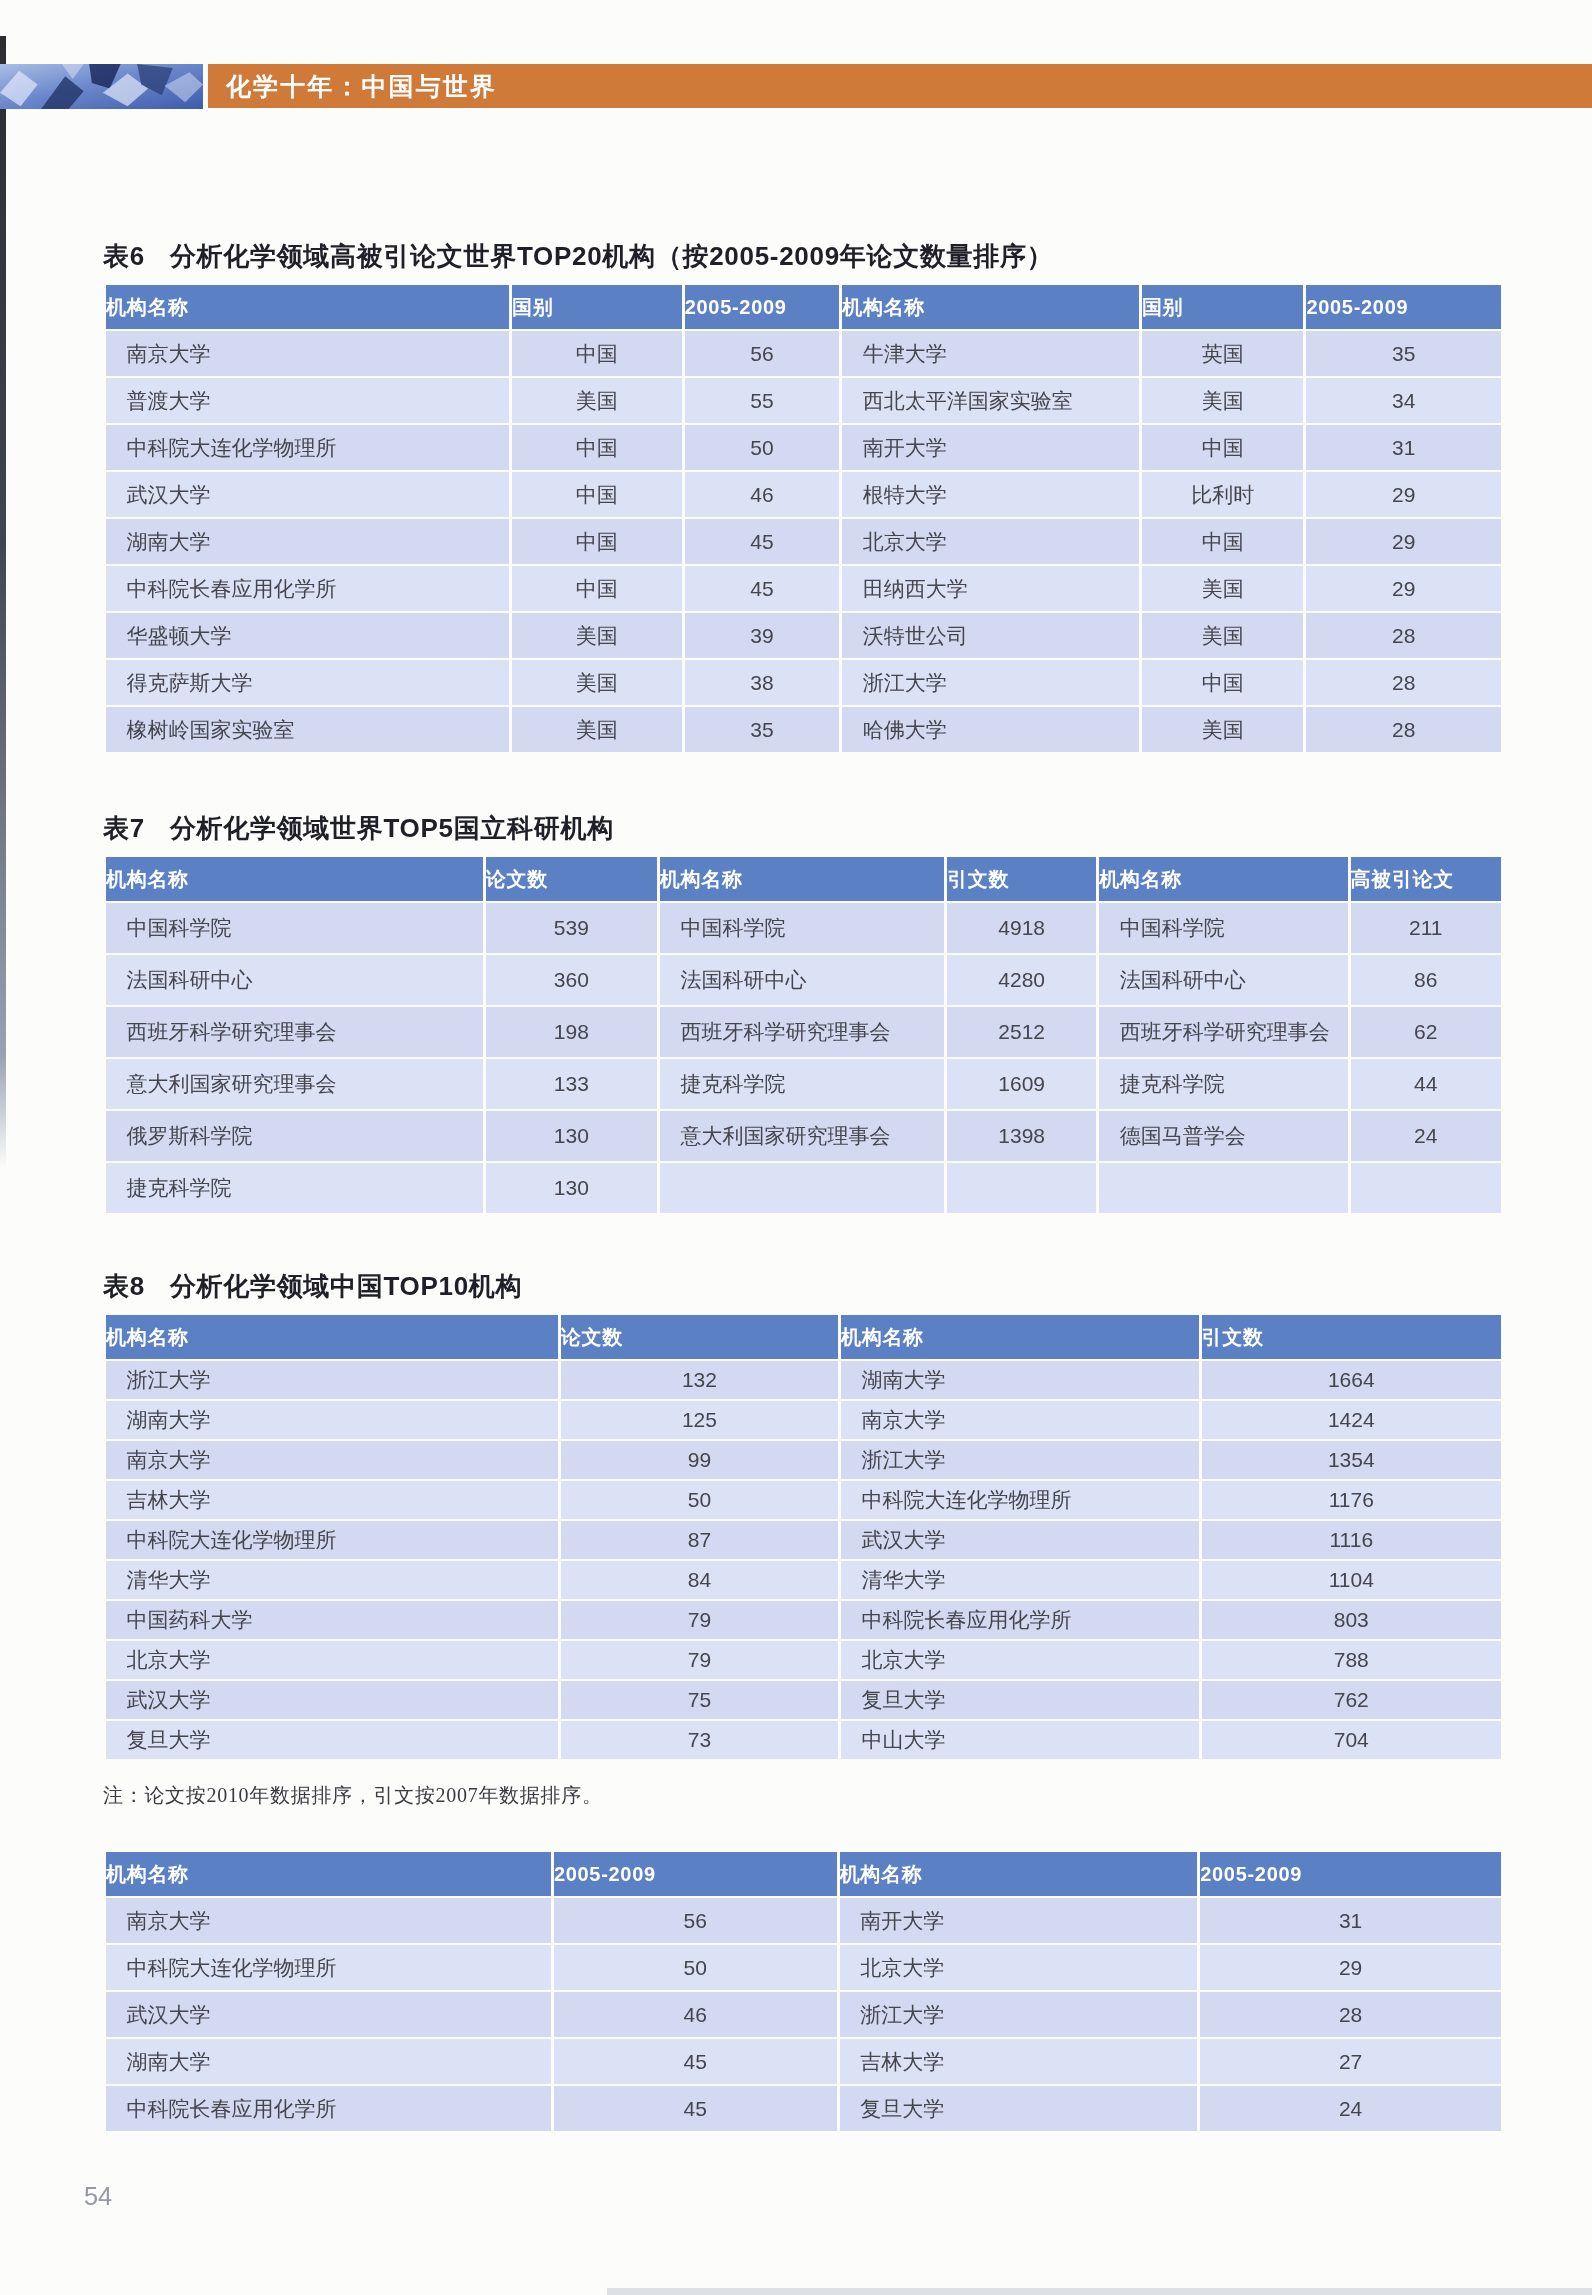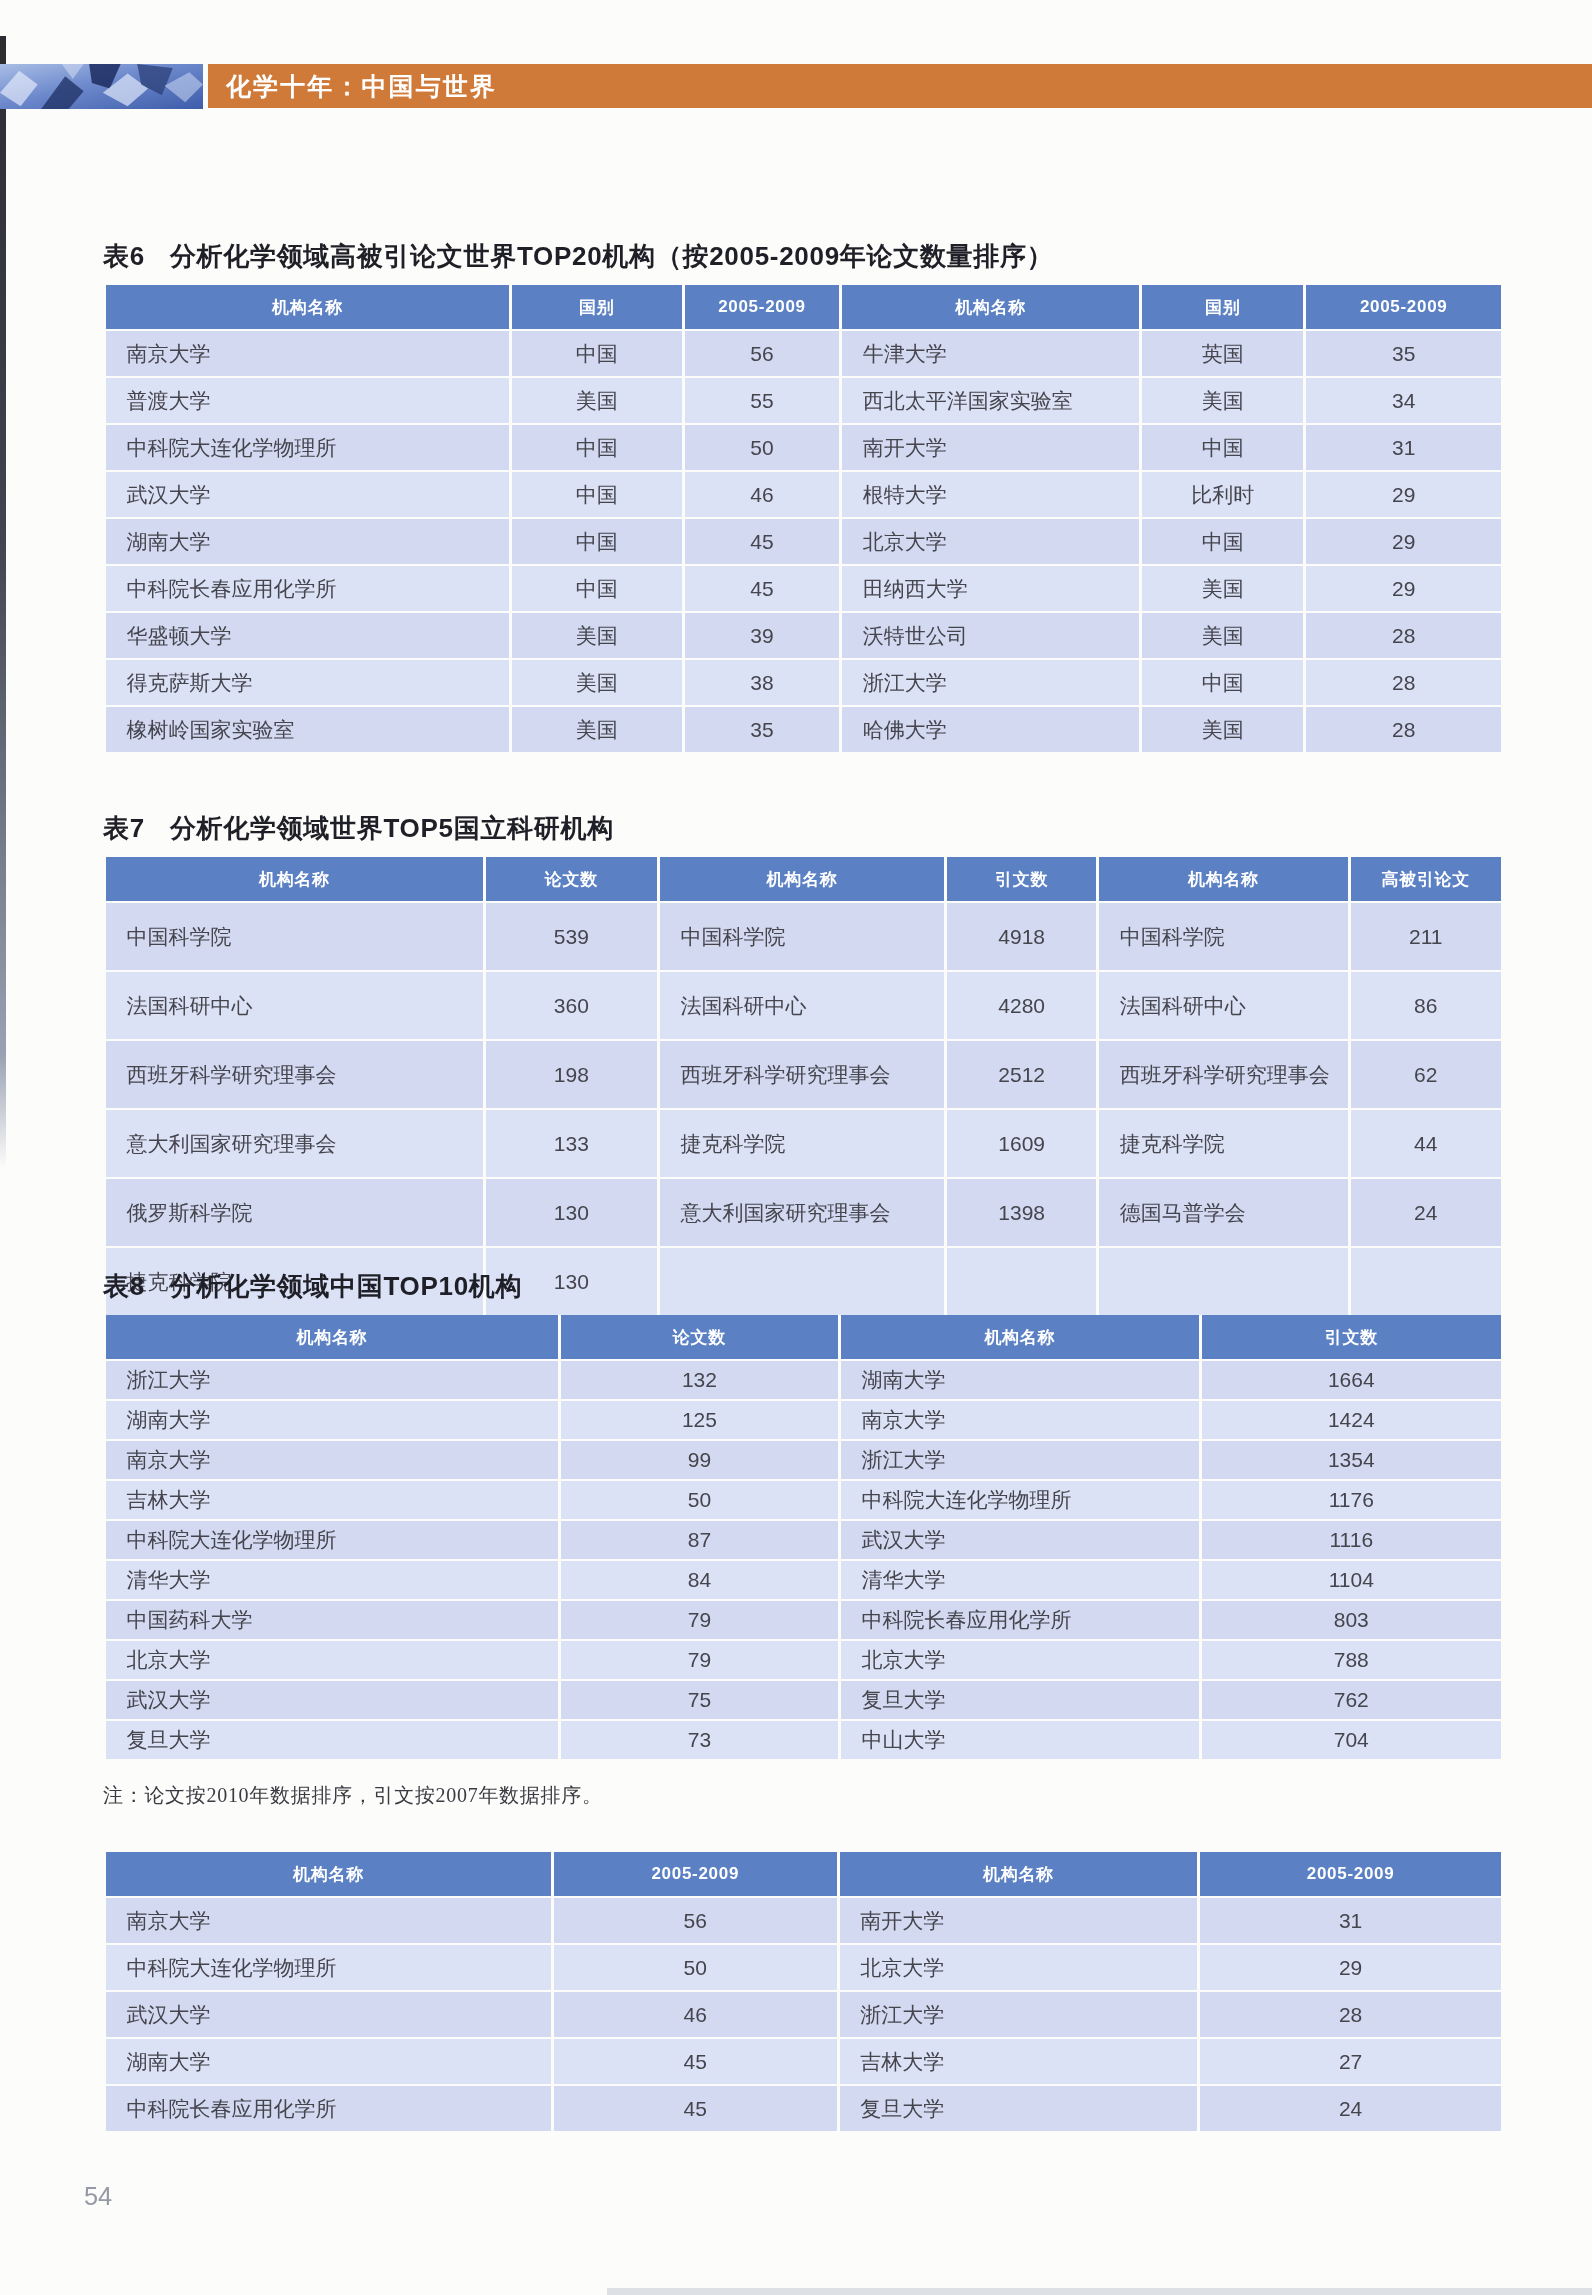--- a/index.html
+++ b/index.html
@@ -28,29 +28,29 @@
     font-size:26px;font-weight:bold;color:#1f1f27;letter-spacing:0.7px;white-space:nowrap;
   }
   .tbl-title .tl{margin-right:25px;}
   
   .tbl{
     position:absolute;left:103px;width:1401px;
     border-collapse:separate;border-spacing:3.4px 2.1px;table-layout:fixed;
   }
   .tbl th{
     background:var(--table-header,#5b80c3);color:#fff;
-    font-weight:bold;font-size:17px;letter-spacing:0.7px;
-    height:44px;padding:0;text-align:center;
+    font-weight:bold;font-size:20px;letter-spacing:0.7px;
+    height:44px;padding:0;text-align:left;
   }
   .tbl td{font-size:21px;color:#45454e;padding:0;text-align:center;background:#d7ddf2;}
   .tbl tr:nth-child(odd) td{background:var(--row-dark,#d2d9f0);}
   .tbl tr:nth-child(even) td{background:var(--row-light,#dce2f6);}
   .tbl td.name{text-align:left;padding-left:20.6px;}
   #t6{top:283px;} #t6 td{height:45px;}
-  #t7{top:855px;} #t7 td{height:67px;}
+  #t7{top:855px;} #t7 td{height:50px;}
   #t8{top:1313px;} #t8 td{height:38px;}
   #t9{top:1850px;} #t9 td{height:45px;}
   #t6-title{top:239px;} #t7-title{top:811px;} #t8-title{top:1269px;} #t9-title{top:1815px;}
   .note{
     position:absolute;left:103px;
     font-family:"Liberation Serif","DejaVu Serif",serif;
     font-size:20px;color:#3a3a42;letter-spacing:0.7px;white-space:nowrap;
   }
   #note7{top:1231px;} #note8{top:1782px;}
   .pagenum{position:absolute;left:84px;top:2182px;font-size:25.4px;color:#9599a4;}

